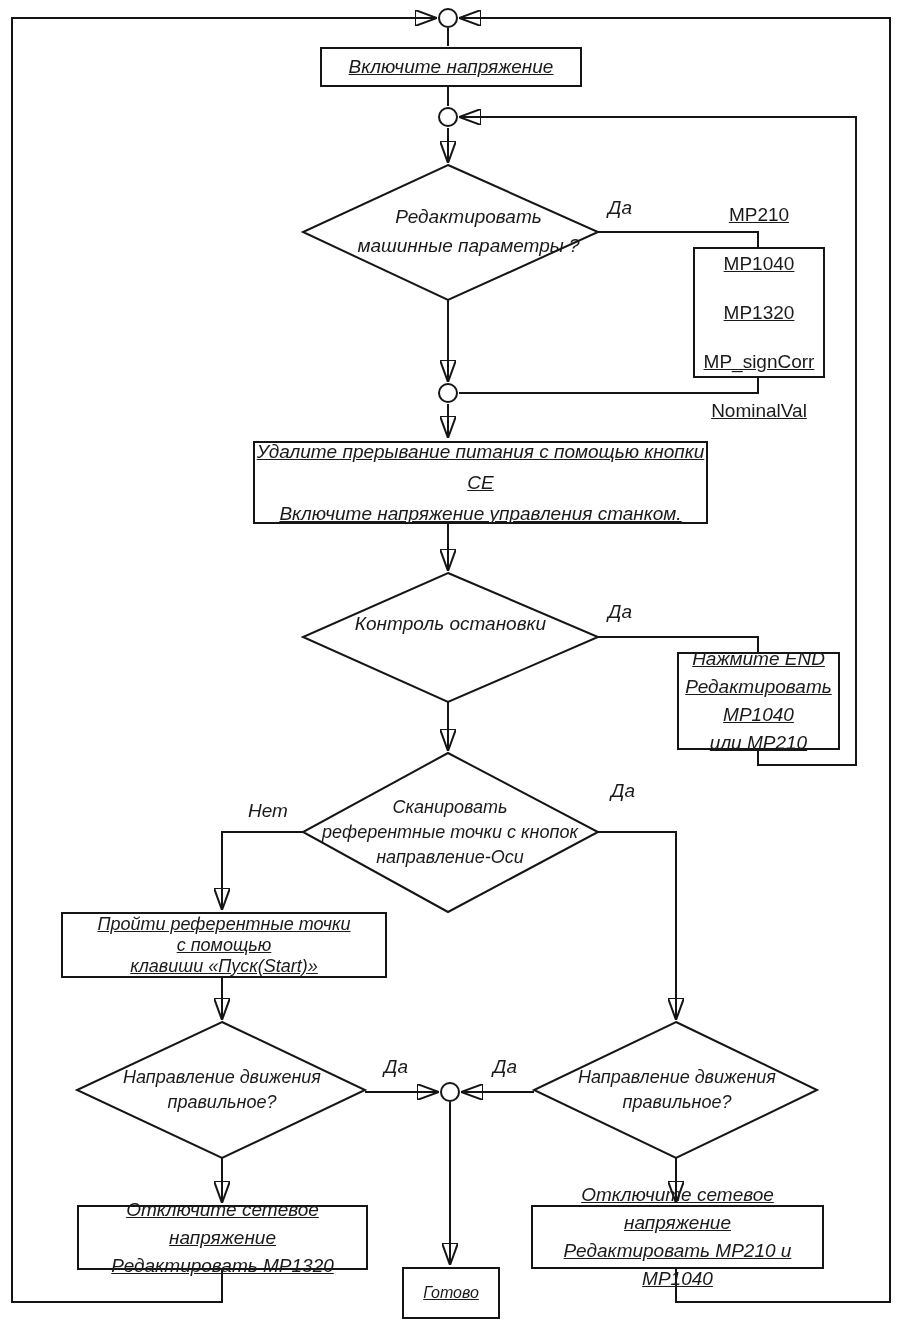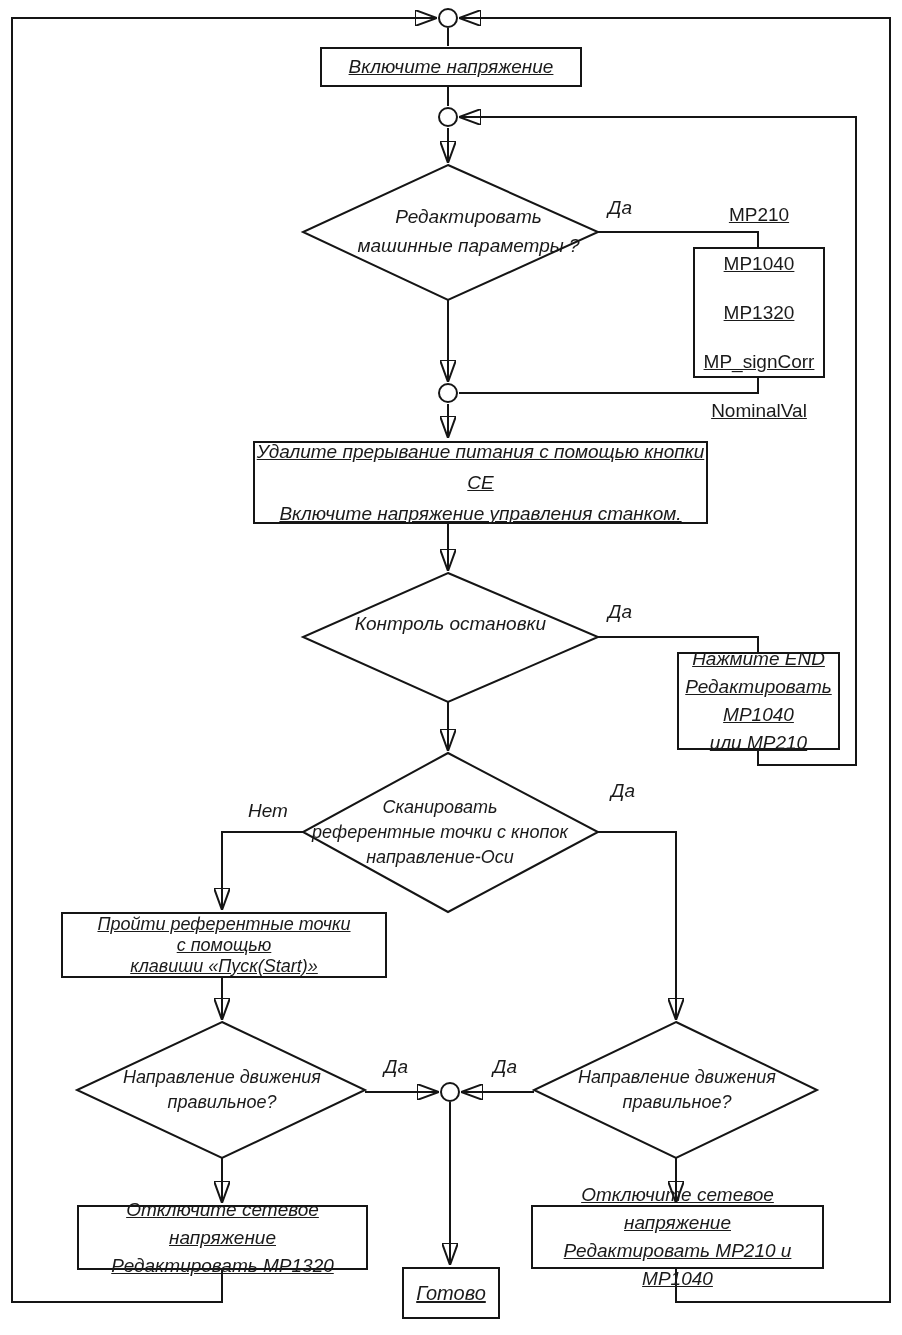--- a/index.html
+++ b/index.html
@@ -101,34 +101,34 @@
   <div class="box" style="left:77px; top:1205px; width:291px; height:65px; line-height:28px;">
     <div>Отключите сетевое напряжение</div>
     <div>Редактировать MP1320</div>
   </div>
 
   <div class="box" style="left:531px; top:1205px; width:293px; height:64px; line-height:28px;">
     <div>Отключите сетевое напряжение</div>
     <div>Редактировать MP210 и MP1040</div>
   </div>
 
-  <div class="box" style="left:402px; top:1267px; width:98px; height:52px; font-size:20px;">
+  <div class="box" style="left:402px; top:1267px; width:98px; height:52px; font-size:16px;">
     <div>Готово</div>
   </div>
 
   <div class="dtext" style="left:336px; top:202px; width:265px;">
     <div>Редактировать</div>
     <div>машинные параметры ?</div>
   </div>
 
   <div class="dtext" style="left:318px; top:609px; width:265px;">
     <div>Контроль остановки</div>
   </div>
 
-  <div class="dtext small" style="left:298px; top:795px; width:284px;">
+  <div class="dtext small" style="left:308px; top:795px; width:284px;">
     <div>Сканировать</div>
     <div>референтные точки с кнопок</div>
     <div>направление-Оси</div>
   </div>
 
   <div class="dtext small" style="left:90px; top:1065px; width:264px;">
     <div>Направление движения</div>
     <div>правильное?</div>
   </div>
 

